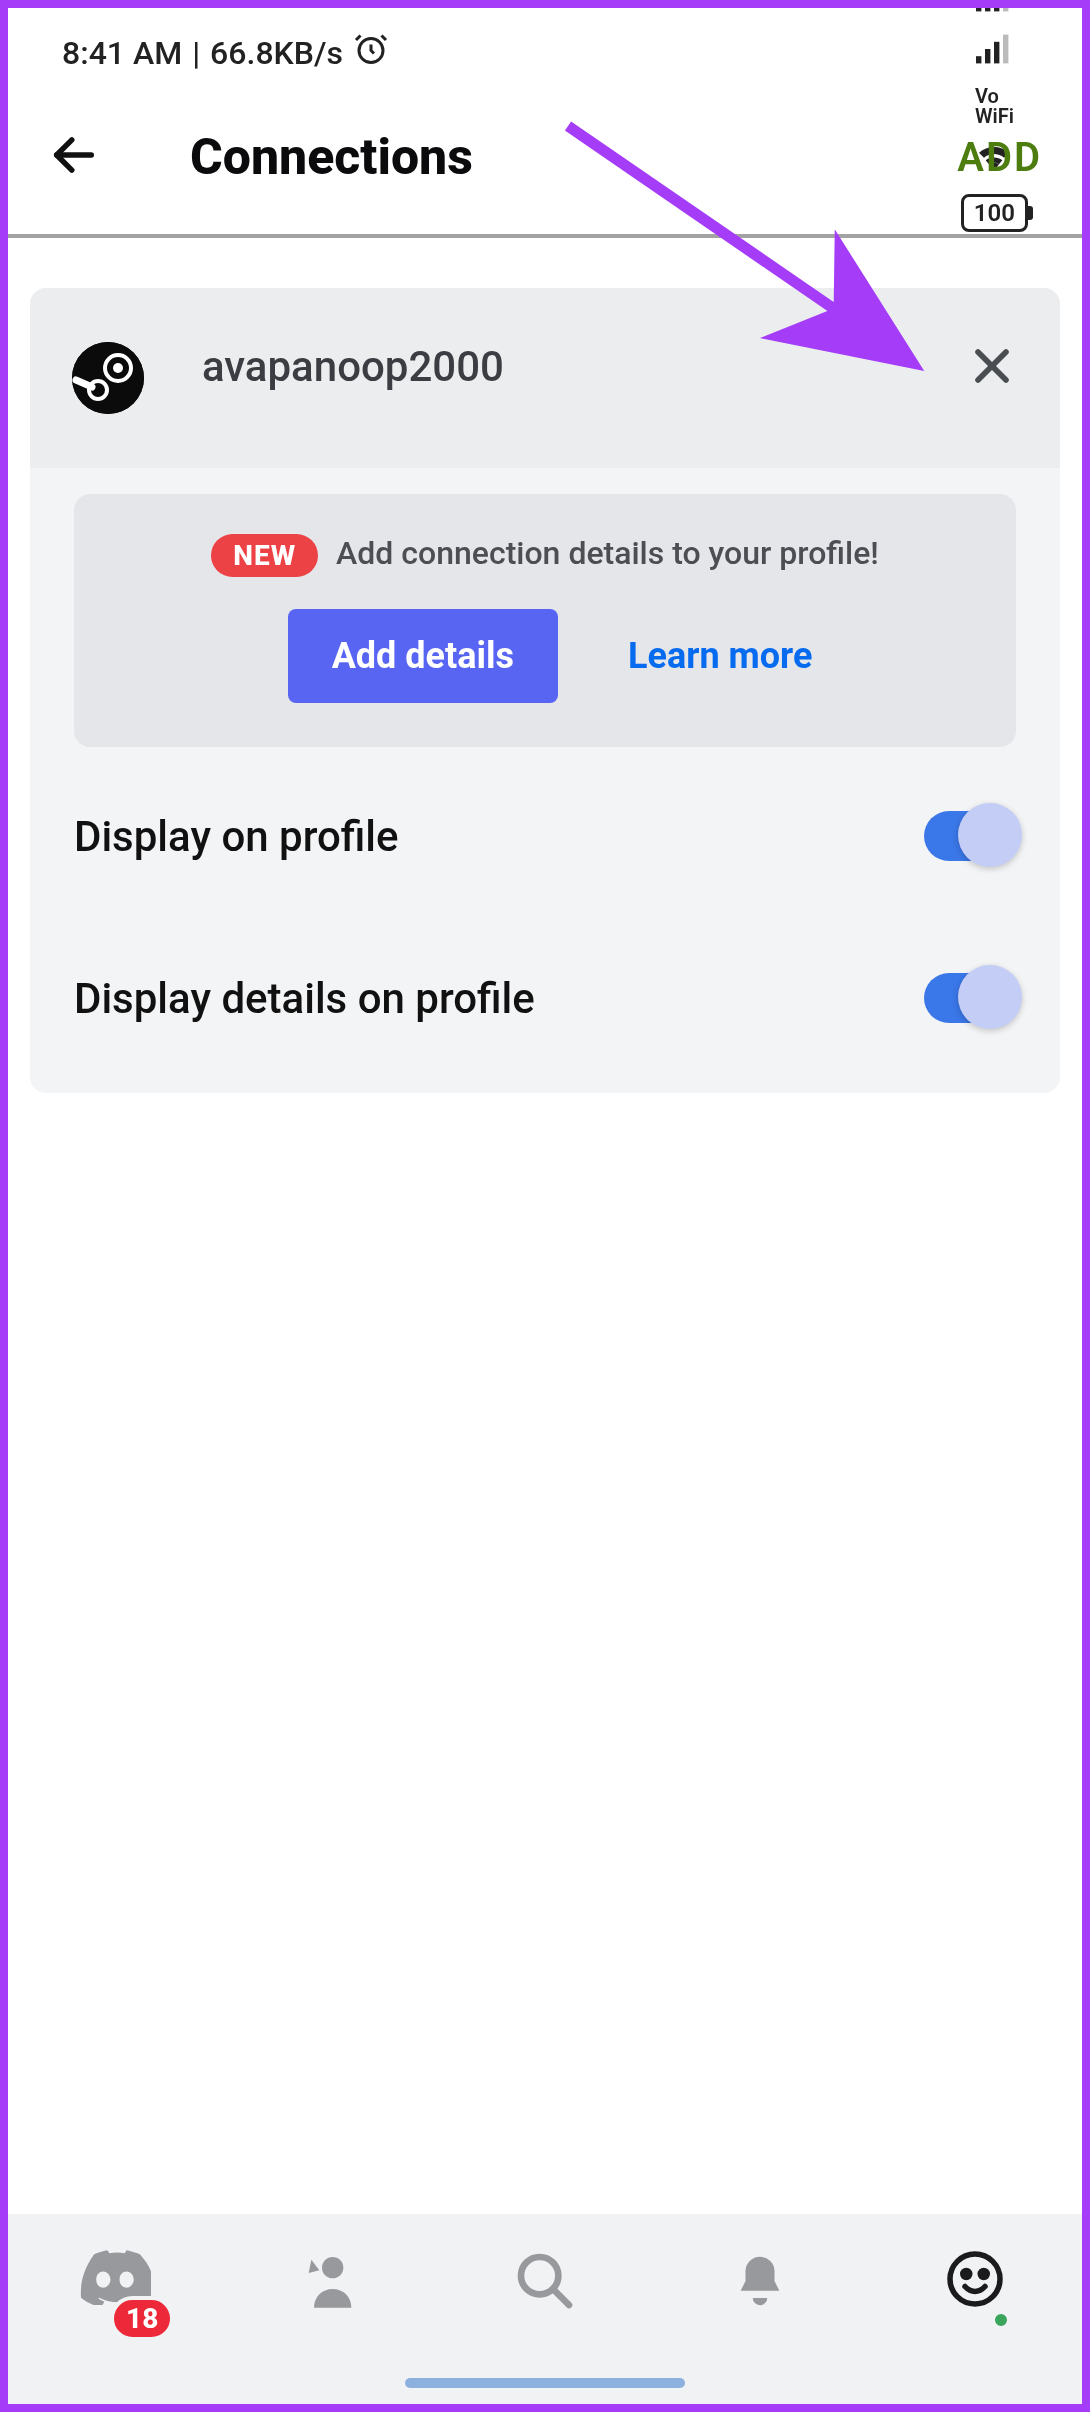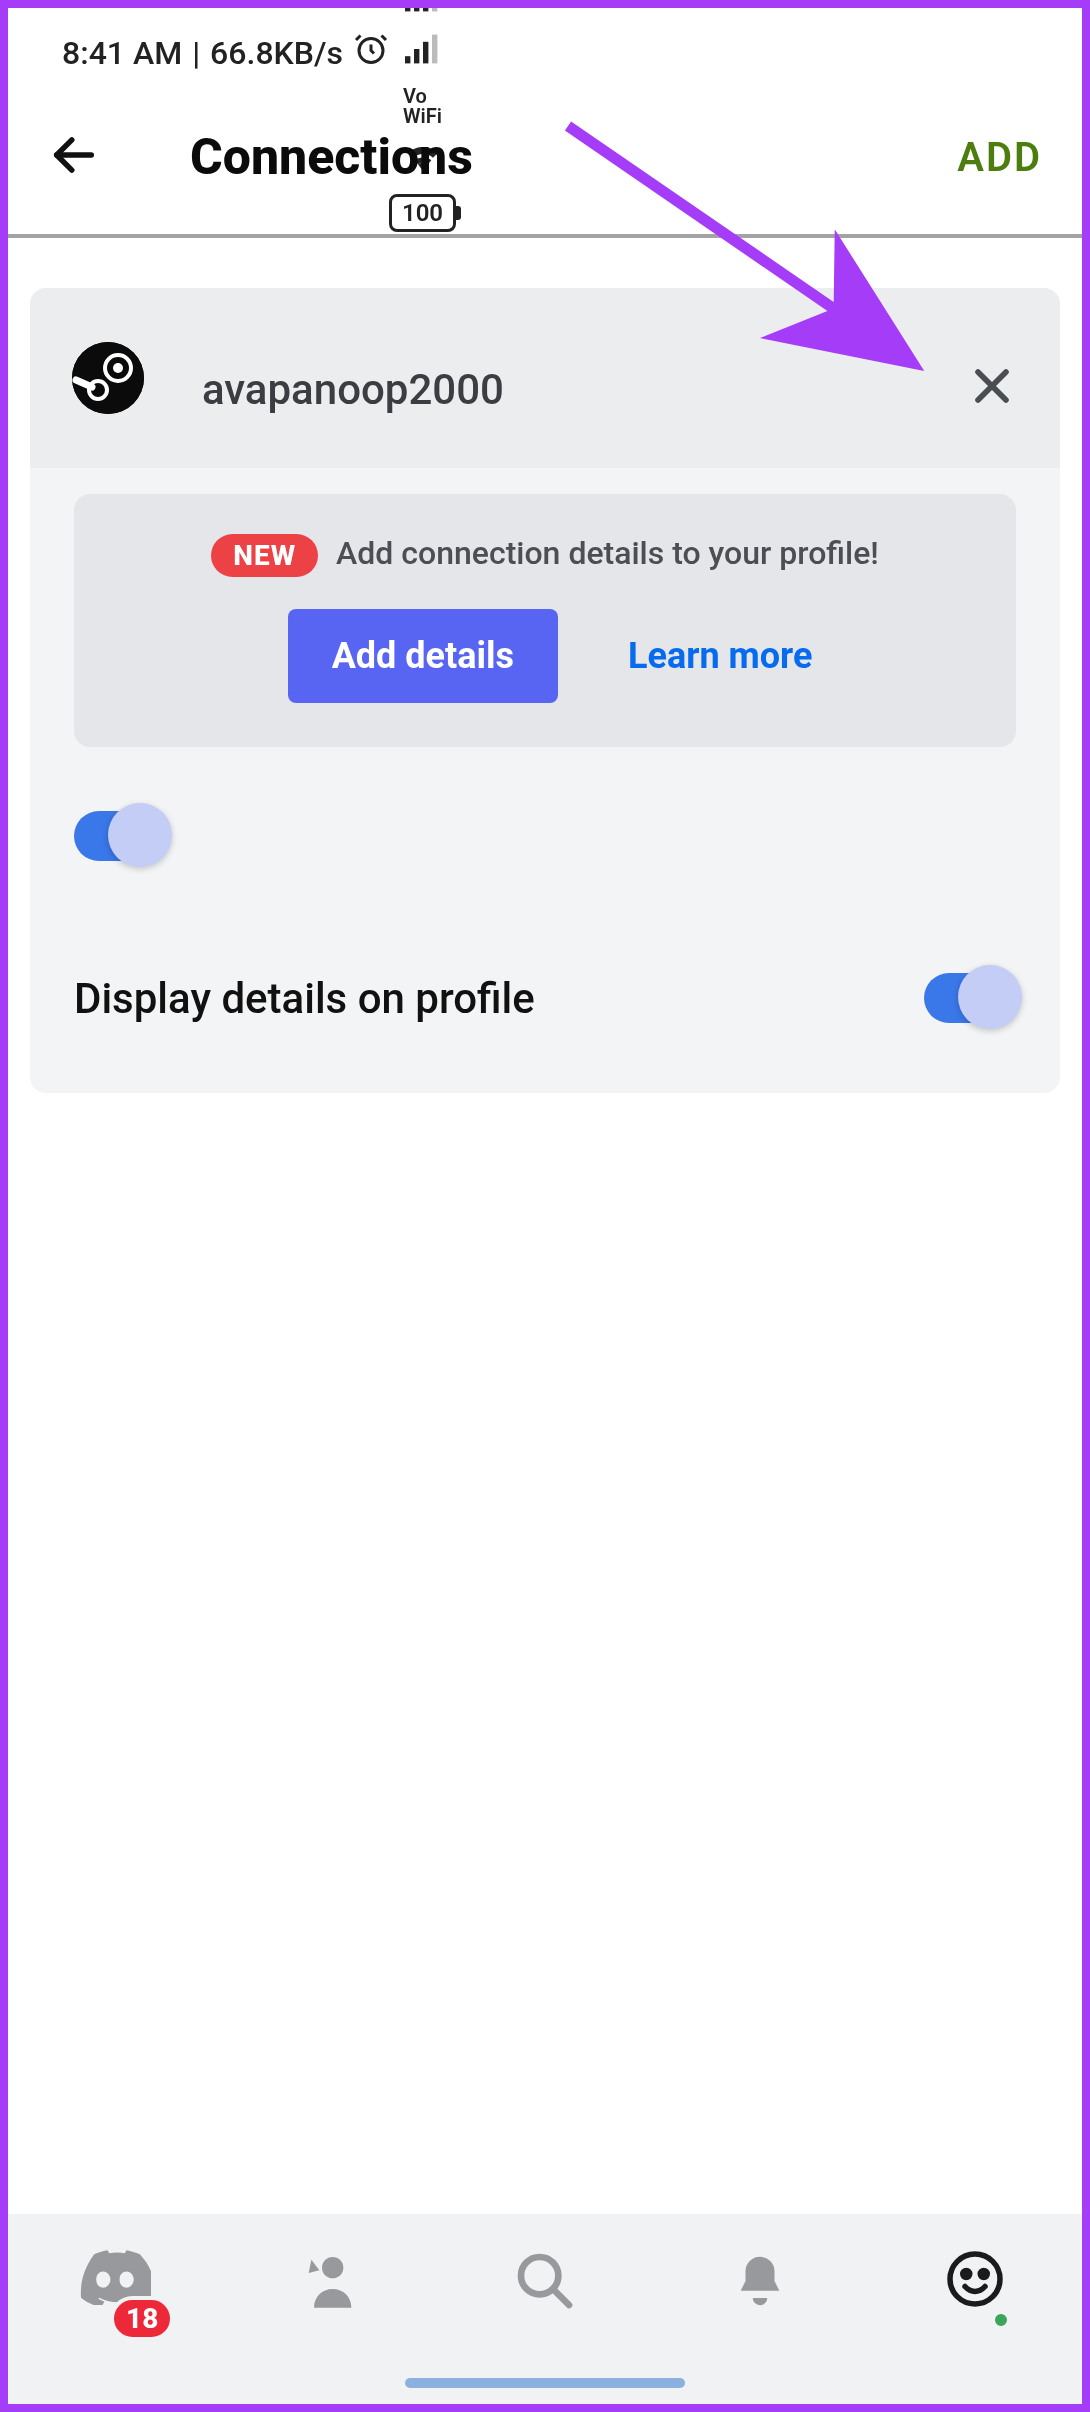--- a/index.html
+++ b/index.html
@@ -16,20 +16,21 @@
       width: 1090px;
       height: 2412px;
       background: #fff;
       position: relative;
       border: 8px solid #a53cf8;
       overflow: hidden;
     }
     
     .status-bar {
       display: flex;
+      justify-content: space-between;
       align-items: center;
       height: 90px;
       padding: 0 54px 0 54px;
       font-size: 32px;
       color: #222;
     }
     .status-left {
       display: flex;
       align-items: center;
       gap: 10px;
@@ -97,21 +98,21 @@
     
     .card {
       margin: 50px 22px 0 22px;
       background: #f3f4f6;
       border-radius: 16px;
       overflow: hidden;
     }
     .connection-row {
       background: #ebedef;
       display: flex;
-      align-items: flex-end;
+      align-items: flex-start;
       padding: 54px 44px 54px 42px;
       gap: 58px;
     }
     .steam-circle {
       width: 72px;
       height: 72px;
       background: #0b0b0b;
       border-radius: 50%;
       position: relative;
       flex-shrink: 0;
@@ -365,20 +366,21 @@
       <span class="new-pill">NEW</span>
       <span class="promo-text">Add connection details to your profile!</span>
     </div>
     <div class="promo-buttons">
       <button class="btn-primary">Add details</button>
       <span class="link-blue">Learn more</span>
     </div>
   </div>
 
   <div class="toggle-row">
+    <div class="toggle-label">Display on profile</div>
     <div class="switch">
       <div class="thumb"></div>
     </div>
   </div>
 
   <div class="toggle-row">
     <div class="toggle-label">Display details on profile</div>
     <div class="switch">
       <div class="thumb"></div>
     </div>

